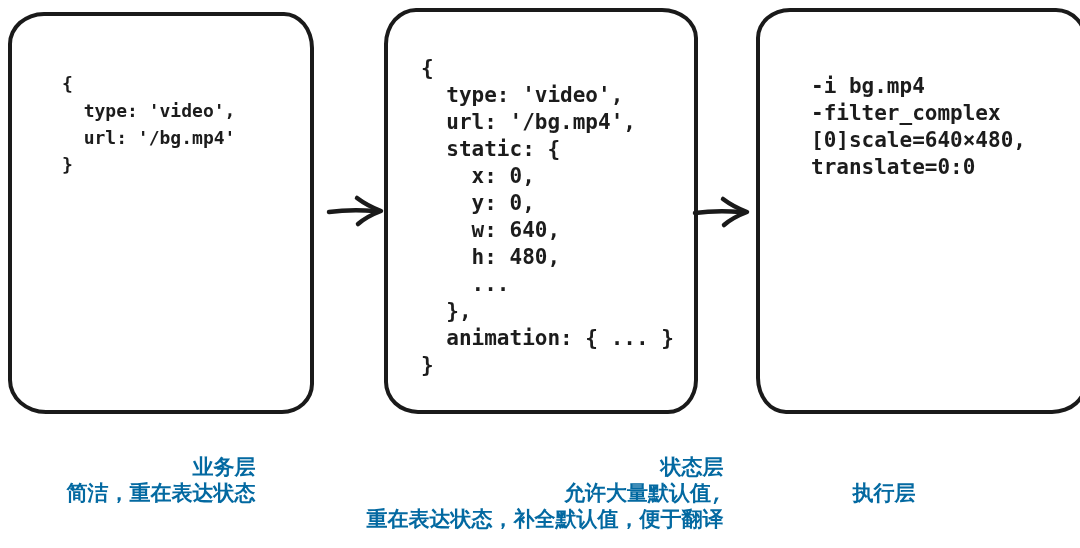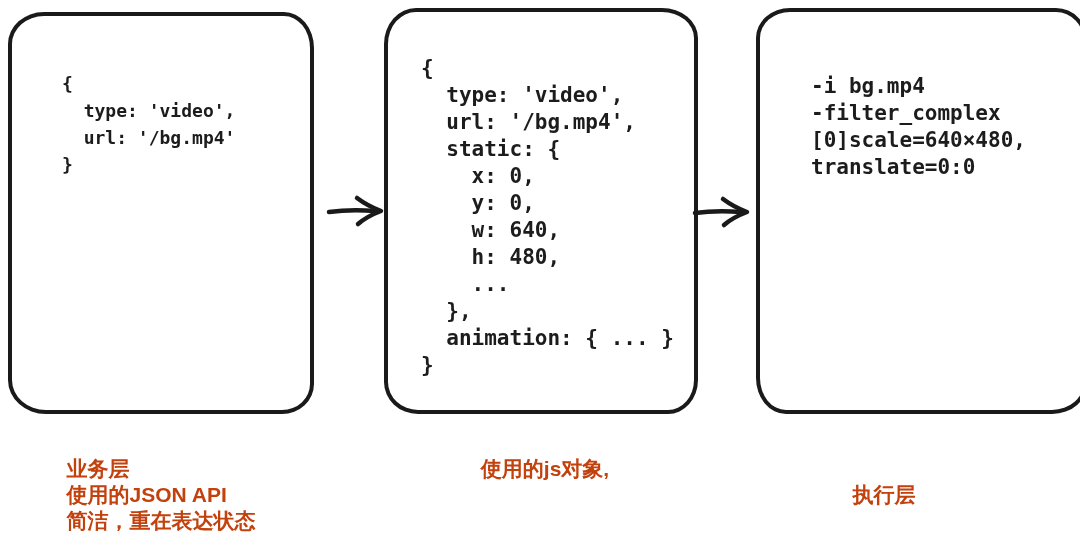--- a/index.html
+++ b/index.html
@@ -48,26 +48,26 @@
   .arrow path {
     stroke: #1a1a1a;
     stroke-width: 4.5;
     stroke-linecap: round;
     stroke-linejoin: round;
     fill: none;
   }
   .caption {
     position: absolute;
     transform: translateX(-50%);
-    text-align: left;
-    font-family: Liberation Sans, sans-serif;
+    text-align: right;
+    font-family: Liberation Mono, monospace;
     font-weight: bold;
     font-size: 21px;
     line-height: 26px;
-    color: #c2410c;
+    color: #0369a1;
     white-space: nowrap;
   }
   .caption-business  { left: 161px; top: 456px; }
   .caption-state     { left: 545px; top: 456px; }
   .caption-execution { left: 884px; top: 482px; }
 </style>
 </head>
 <body>
 
 <div class="canvas">
@@ -106,25 +106,26 @@
 
   <div class="box box-execution">
     <pre class="code code-execution">-i bg.mp4
 -filter_complex
 [0]scale=640×480,
 translate=0:0</pre>
   </div>
 
   <div class="caption caption-business">
     <div>业务层</div>
-    <div>使用的JSON  API</div>
     <div>简洁，重在表达状态</div>
   </div>
 
   <div class="caption caption-state">
-    <div>使用的js对象,</div>
+    <div>状态层</div>
+    <div>允许大量默认值,</div>
+    <div>重在表达状态，补全默认值，便于翻译</div>
   </div>
 
   <div class="caption caption-execution">
     <div>执行层</div>
   </div>
 
 </div>
 
 </body></html>

